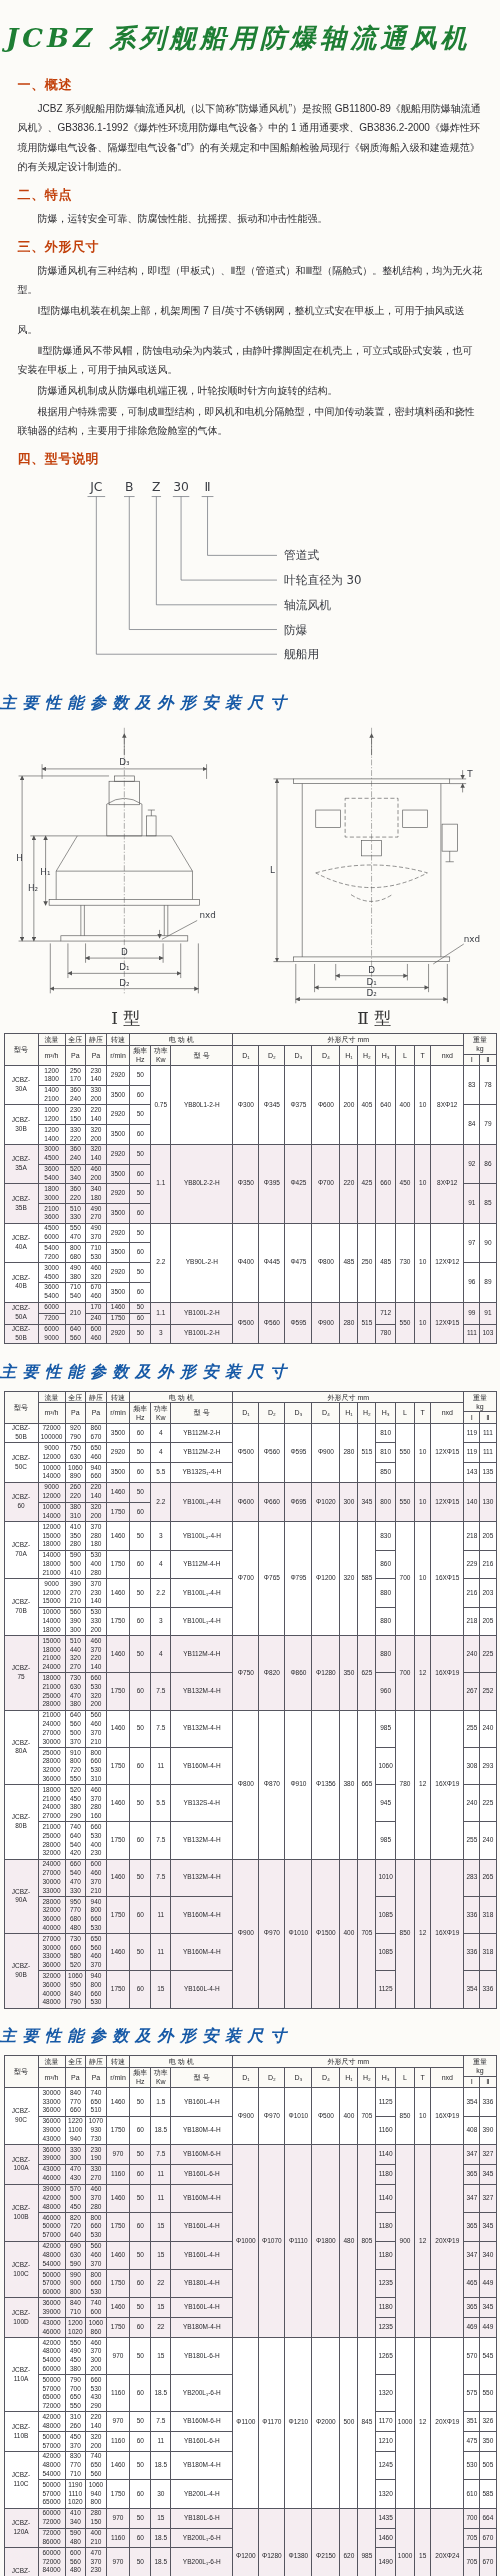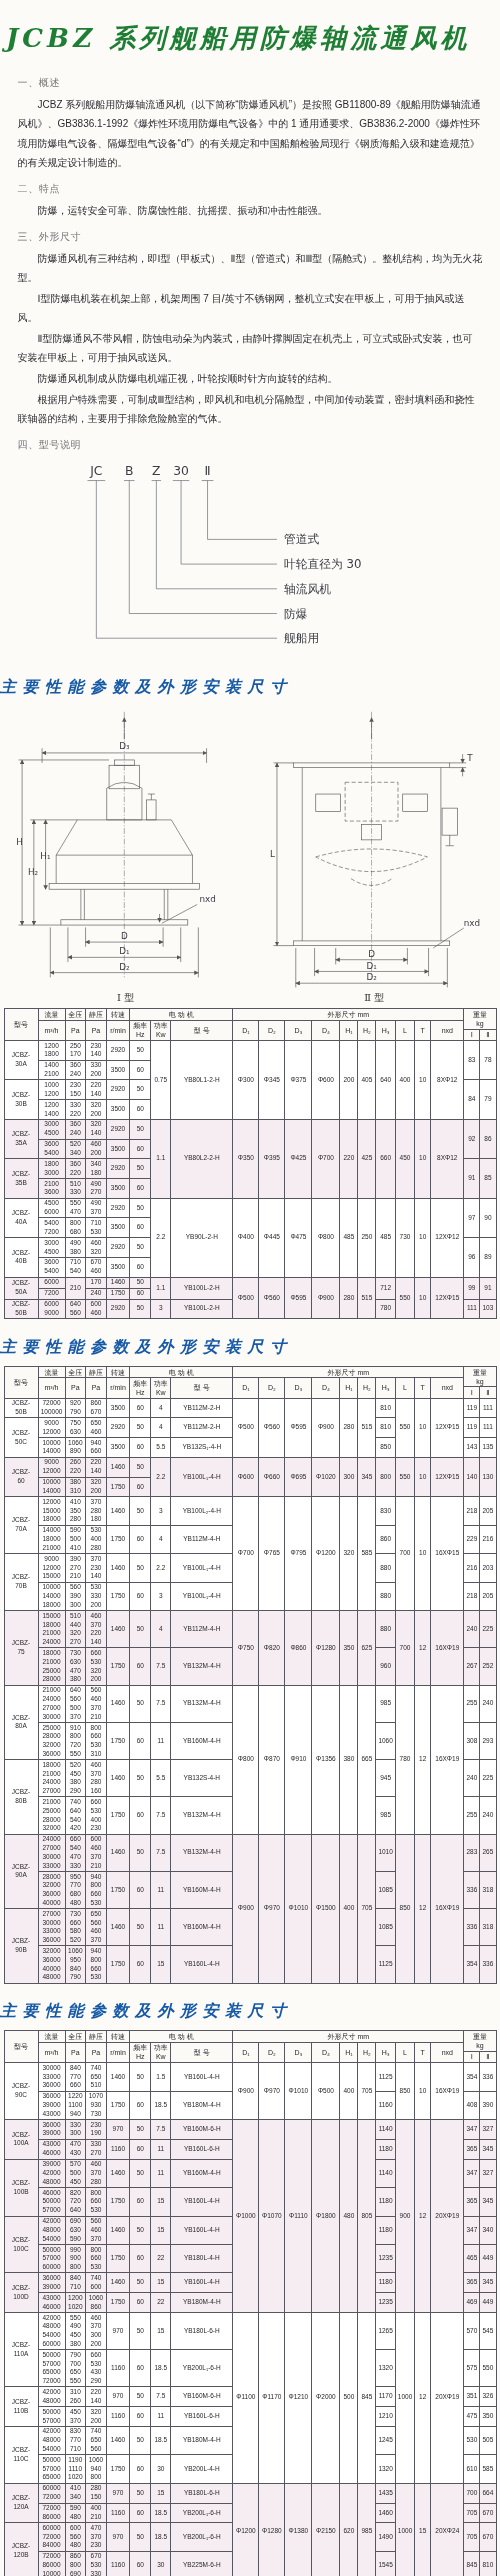--- a/index.html
+++ b/index.html
@@ -15,23 +15,23 @@
     font-family:"DejaVu Serif",serif;
     font-style:italic;
     font-weight:bold;
     color:#1e7e34;
     font-size:26px;
     letter-spacing:4.1px;
     margin:15.3px 5.9px 20px 5.9px;
   }
   .sec{margin:0 17.6px;}
   .sec-h{
-    color:#737373;
-    font-size:10px;
-    font-weight:normal;
+    color:#c2410c;
+    font-size:13px;
+    font-weight:bold;
     margin:9.4px 0 4.7px 0;
     letter-spacing:0.6px;
   }
   .sec p{
     font-size:10px;
     line-height:1.95;
     margin:0 0 1.2px 0;
     text-indent:2em;
     color:#2c2c31;
   }
@@ -45,21 +45,21 @@
     margin:17.6px 0 8.2px 0;
     font-style:italic;
   }
   .drawings{
     display:flex;
     justify-content:space-between;
     padding:0 8.2px;
   }
   .drawing{width:235px;text-align:center;}
   .drawing-cap{
-    font-size:10px;
+    font-size:17px;
     color:#333;
     font-family:"DejaVu Serif",serif;
     margin-top:1.2px;
   }
   svg text{font-family:"DejaVu Sans",sans-serif;}
   .tbl-wrap{padding:0 3.5px;margin-top:3.5px;}
   table.perf{
     border-collapse:collapse;
     table-layout:fixed;
     width:493px;

